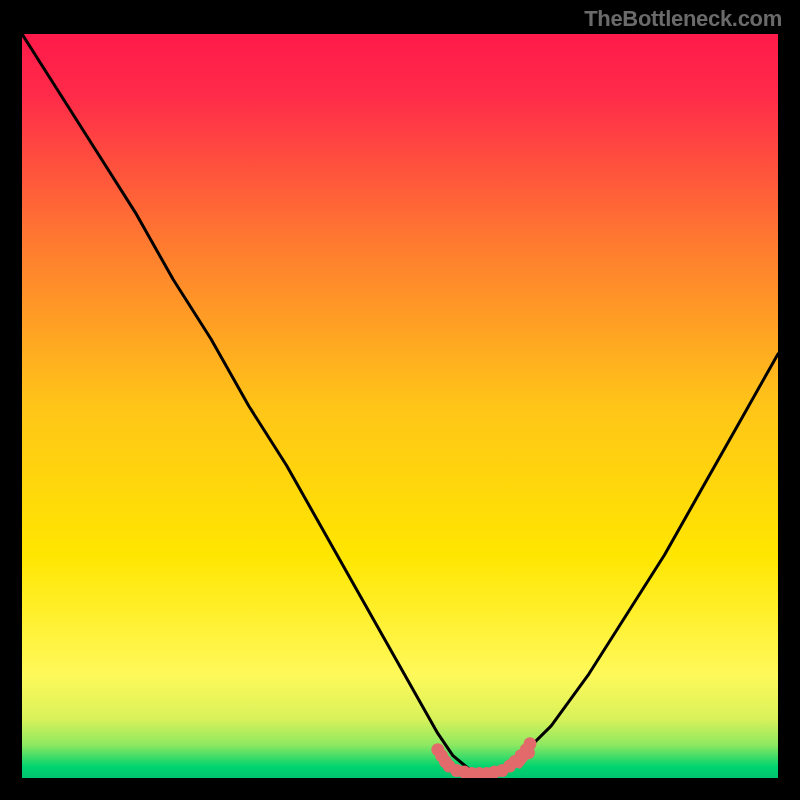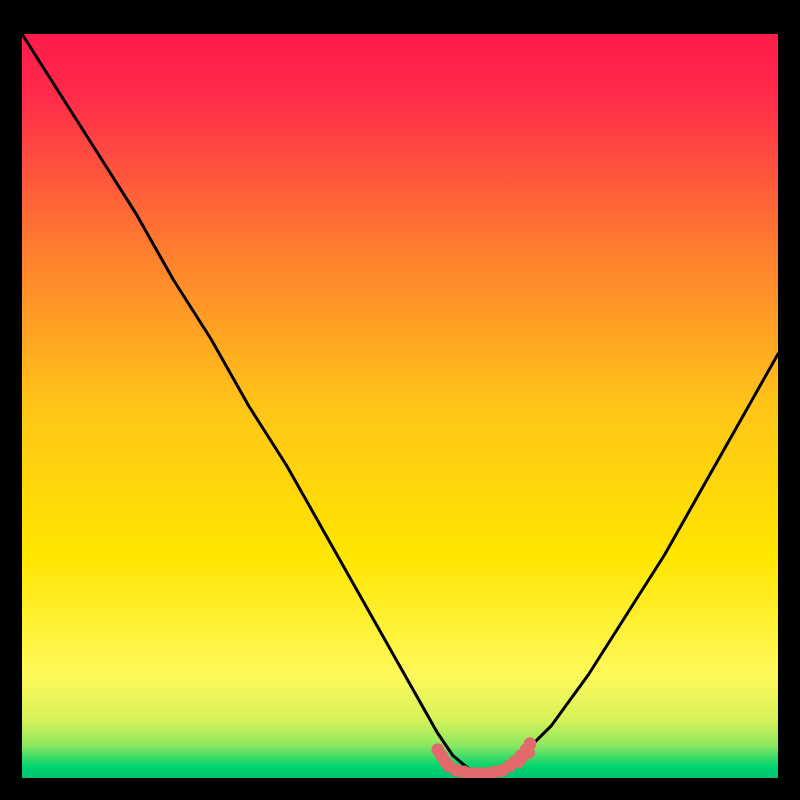--- a/index.html
+++ b/index.html
@@ -32,20 +32,21 @@
     top: 34px;
     width: 756px;
     height: 744px;
   }
   svg { display: block; }
 </style>
 </head>
 <body>
 
 <div class="wrap">
+  <div class="watermark">TheBottleneck.com</div>
   <div class="plot">
     <svg id="chart-svg" viewBox="0 0 756 744" preserveAspectRatio="none">
         <defs>
           <linearGradient id="bg-grad" x1="0" y1="0" x2="0" y2="1">
             <stop offset="0%" stop-color="#ff1a4a"></stop>
             <stop offset="8%" stop-color="#ff2a4a"></stop>
             <stop offset="28.000000000000004%" stop-color="#ff7a30"></stop>
             <stop offset="50%" stop-color="#ffc518"></stop>
             <stop offset="70%" stop-color="#ffe600"></stop>
             <stop offset="86%" stop-color="#fff95a"></stop>

